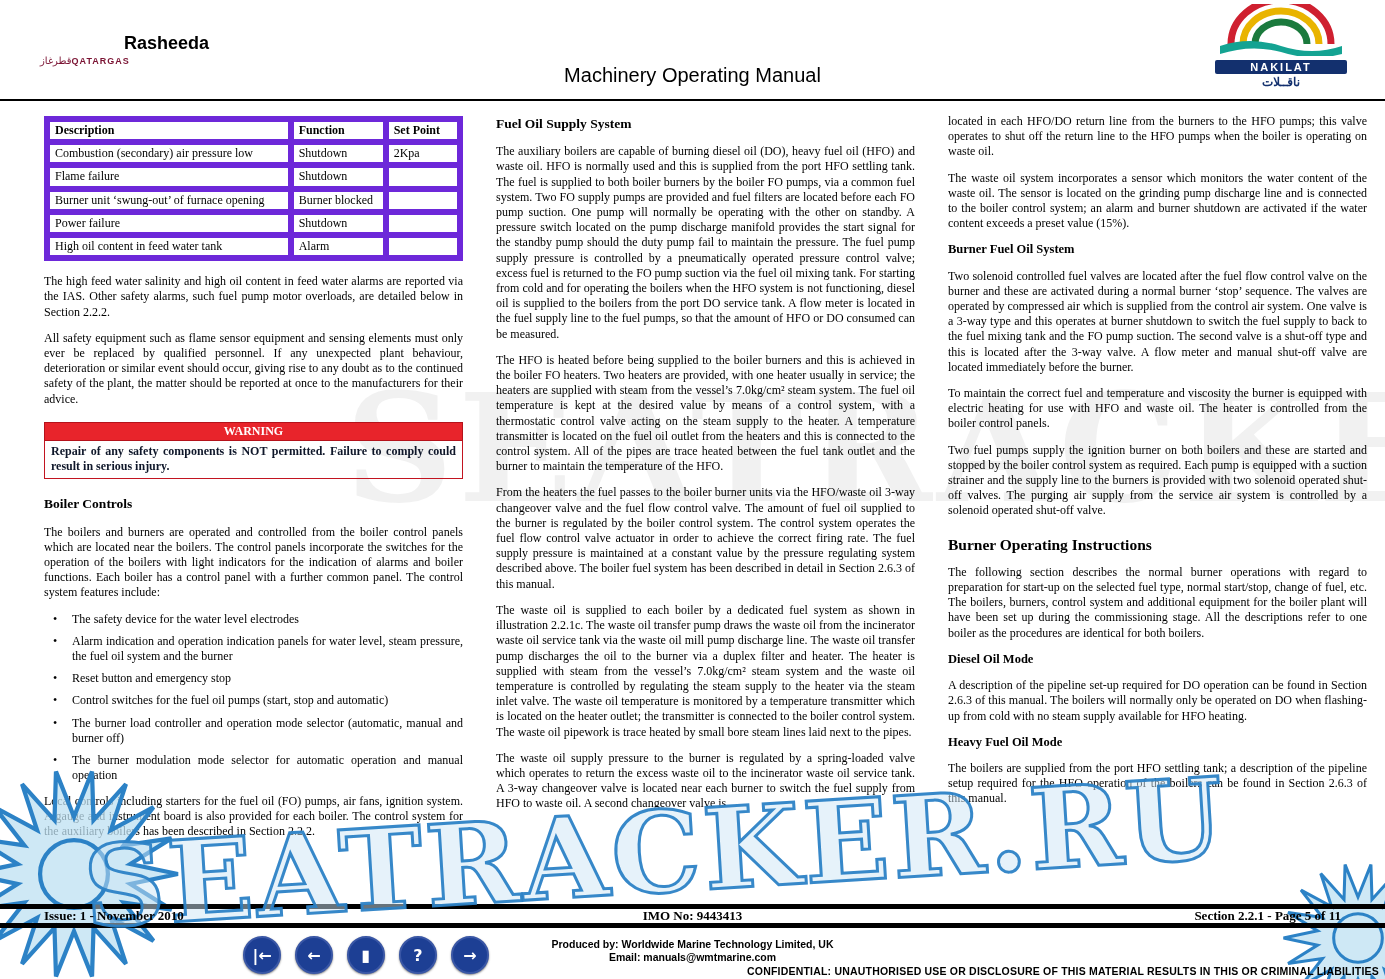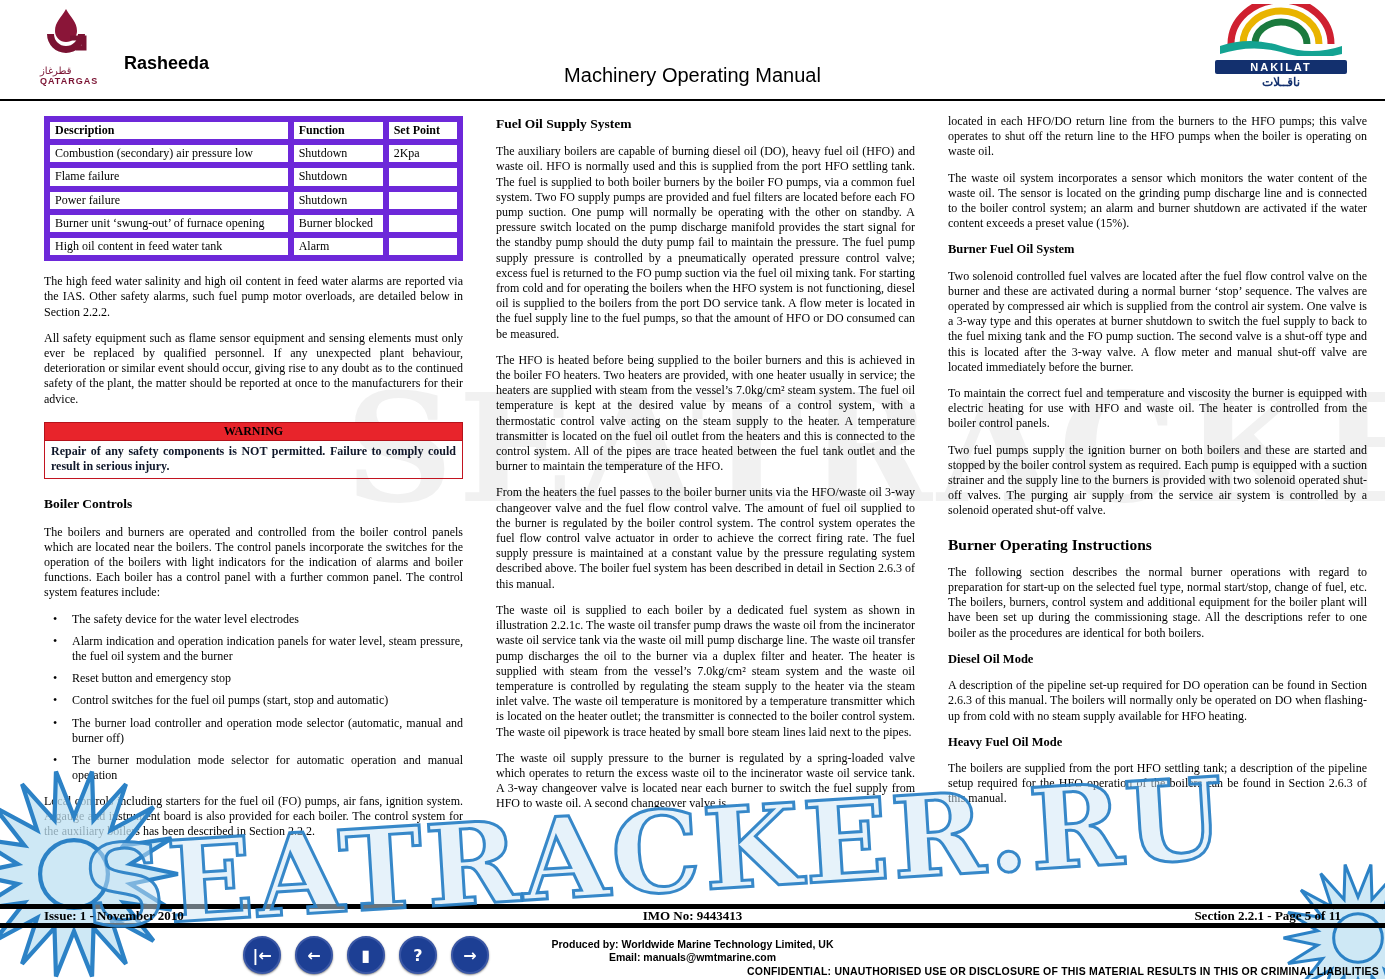--- a/index.html
+++ b/index.html
@@ -16,21 +16,21 @@
 
   
   .header {
     position: relative;
     height: 101px;
     border-bottom: 2px solid #000;
     z-index: 2;
     background: #fff;
   }
   .header-left { position:absolute; left:40px; top:8px; display:flex; align-items:flex-end; gap:14px; }
-  .logo-q { display:flex; flex-direction:column; align-items:flex-start; width:70px; }
+  .logo-q { display:flex; flex-direction:row; align-items:flex-end; width:70px; }
   .logo-q-caption { font-family:"Liberation Sans", sans-serif; font-weight:bold; font-size:9px; color:#7a1232; letter-spacing:1px; }
   .logo-q-arabic { font-size:10px; color:#7a1232; line-height:10px; }
   .vessel-name { font-family:"Liberation Sans", sans-serif; font-weight:bold; font-size:18px; padding-bottom:12px; }
   .doc-title {
     position:absolute; left:0; right:0; bottom:12px;
     text-align:center; font-family:"Liberation Sans", sans-serif;
     font-weight:normal; font-size:20px;
   }
   .logo-n { position:absolute; right:38px; top:4px; width:132px; text-align:center; }
   .logo-n-band { background:#13306e; color:#fff; font-family:"Liberation Sans", sans-serif; font-weight:bold; font-size:11px; letter-spacing:2px; padding:1px 0; border-radius:2px; position:relative; }
@@ -51,21 +51,21 @@
   h3.sub { font-size: 12.5px; margin: 8px 0 11px 0; }
 
   
   table.safety { border-collapse: collapse; width: 100%; margin: 2px 0 13px 0; font-size: 12px; }
   table.safety th, table.safety td { border: 6px solid #6d28d9; padding: 1px 5px; text-align: left; height: 18px; }
   table.safety th { font-weight: bold; }
   .cw-desc { width: 59%; } .cw-func { width: 23%; } .cw-set { width: 18%; }
 
   
   .warning { margin: 15px 0 17px 0; }
-  .warning-banner { background:#e8242b; color:#000000; font-weight:bold; text-align:center; font-size:12px; padding:1px 0; border:1px solid #b5121b; }
+  .warning-banner { background:#e8242b; color:#ffffff; font-weight:bold; text-align:center; font-size:12px; padding:1px 0; border:1px solid #b5121b; }
   .warning-body { border:1px solid #c21420; border-top:none; color:#0f172a; font-weight:bold; padding:3px 6px 4px 6px; text-align:justify; }
 
   
   ul.bullets { list-style:none; margin:0 0 10px 0; }
   ul.bullets li { position:relative; padding-left:28px; margin-bottom:7px; text-align:justify; }
   ul.bullets li::before { content:"•"; position:absolute; left:9px; top:0; }
 
   
   .rule-a, .rule-b { position:absolute; left:0; right:0; height:5px; background:#000; z-index:6; }
   .rule-a { bottom:70px; } .rule-b { bottom:51px; }
@@ -170,27 +170,27 @@
             <td>Combustion (secondary) air pressure low</td>
             <td>Shutdown</td>
             <td>2Kpa</td>
           </tr>
           <tr>
             <td>Flame failure</td>
             <td>Shutdown</td>
             <td></td>
           </tr>
           <tr>
+            <td>Burner unit ‘swung-out’ of furnace opening</td>
+            <td>Burner blocked</td>
+            <td></td>
+          </tr>
+          <tr>
             <td>Power failure</td>
             <td>Shutdown</td>
-            <td></td>
-          </tr>
-          <tr>
-            <td>Burner unit ‘swung-out’ of furnace opening</td>
-            <td>Burner blocked</td>
             <td></td>
           </tr>
           <tr>
             <td>High oil content in feed water tank</td>
             <td>Alarm</td>
             <td></td>
           </tr>
         </tbody>
       </table>
 

